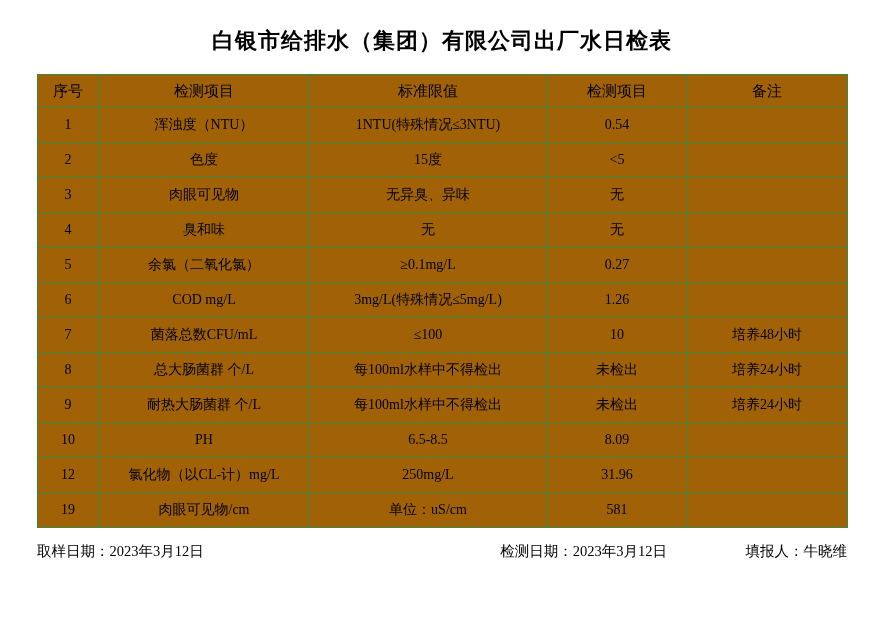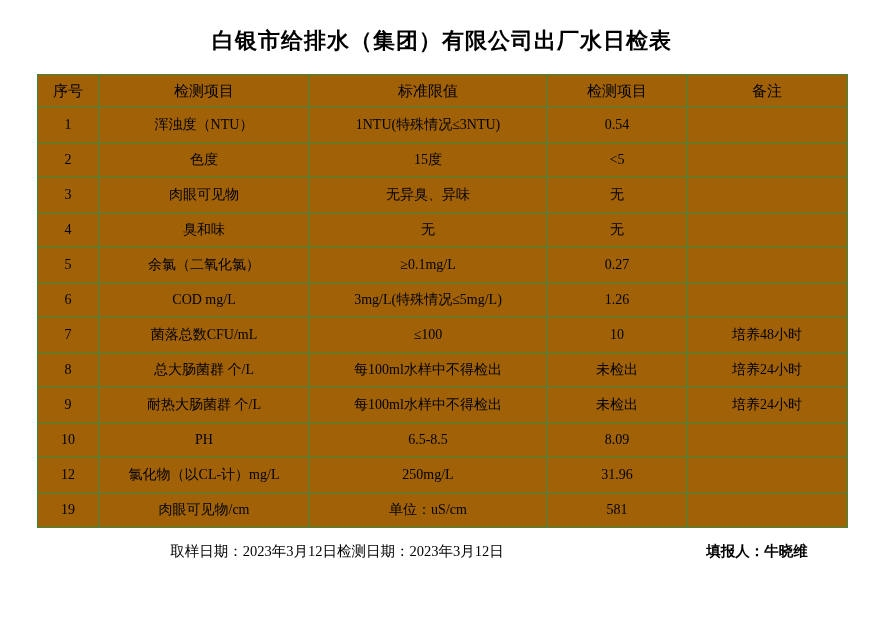--- a/index.html
+++ b/index.html
@@ -55,23 +55,23 @@
   .col-res   { width: 140px; }
   .col-note  { width: 160px; }
 
   .footer {
     width: 810px;
     margin: 14px auto 0 auto;
     display: flex;
     font-size: 14.5px;
     font-family: "Liberation Serif", "DejaVu Serif", serif;
   }
-  .footer .f-sample { width: 300px; text-align: right; }
-  .footer .f-test   { width: 330px; text-align: left; }
-  .footer .f-filler { width: 180px; text-align: center; font-weight: bold; }
+  .footer .f-sample { width: 300px; text-align: left; }
+  .footer .f-test   { width: 330px; text-align: right; }
+  .footer .f-filler { width: 180px; text-align: right; }
 </style>
 </head>
 <body>
 
 <div class="page">
 
   <div class="title">白银市给排水（集团）有限公司出厂水日检表</div>
 
   <table class="report">
     <colgroup>

